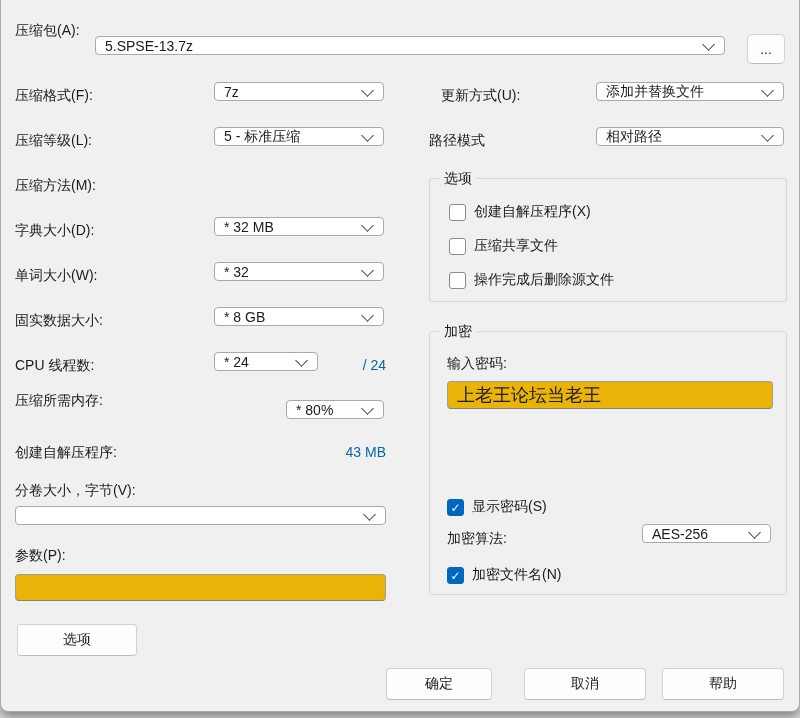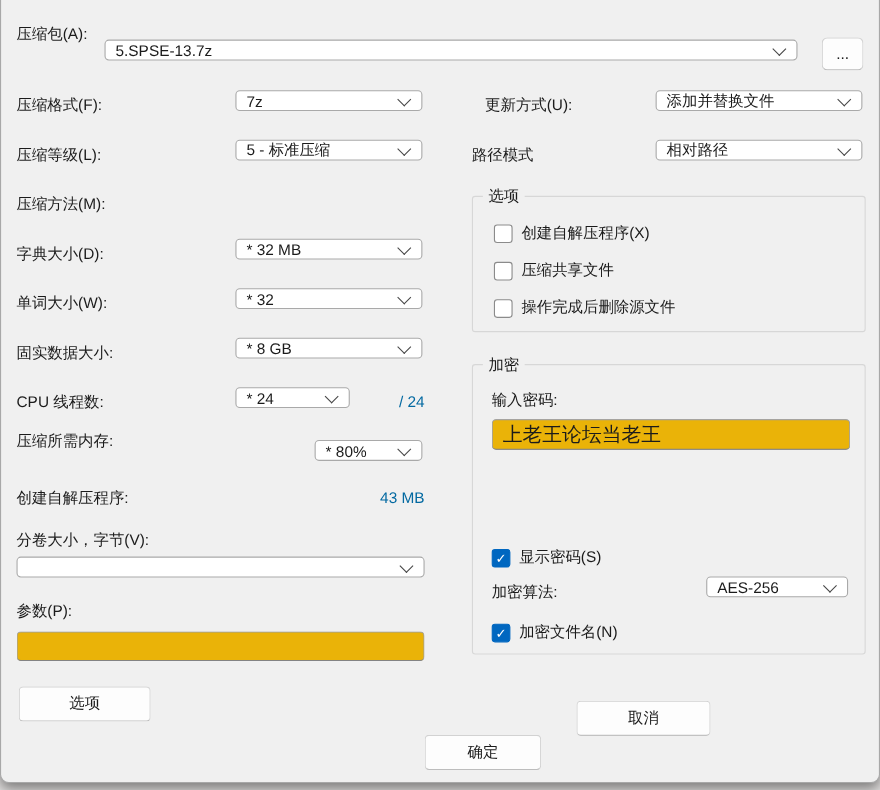--- a/index.html
+++ b/index.html
@@ -152,15 +152,16 @@
     </div>
     <div class="cbrow" style="left:17px;top:234px">
       <span class="cb checked">
           <span class="check">✓</span>
         </span>
       <span class="lbl2">加密文件名(N)</span>
     </div>
   </div>
 
   <div class="btn" style="left:385px;top:668px;width:106px;height:32px">确定</div>
-  <div class="btn" style="left:523px;top:637px;width:122px;height:32px">取消</div>
+  <div class="btn" style="left:523px;top:668px;width:122px;height:32px">取消</div>
+  <div class="btn" style="left:661px;top:668px;width:122px;height:32px">帮助</div>
 
 </div>
 
 </body></html>

